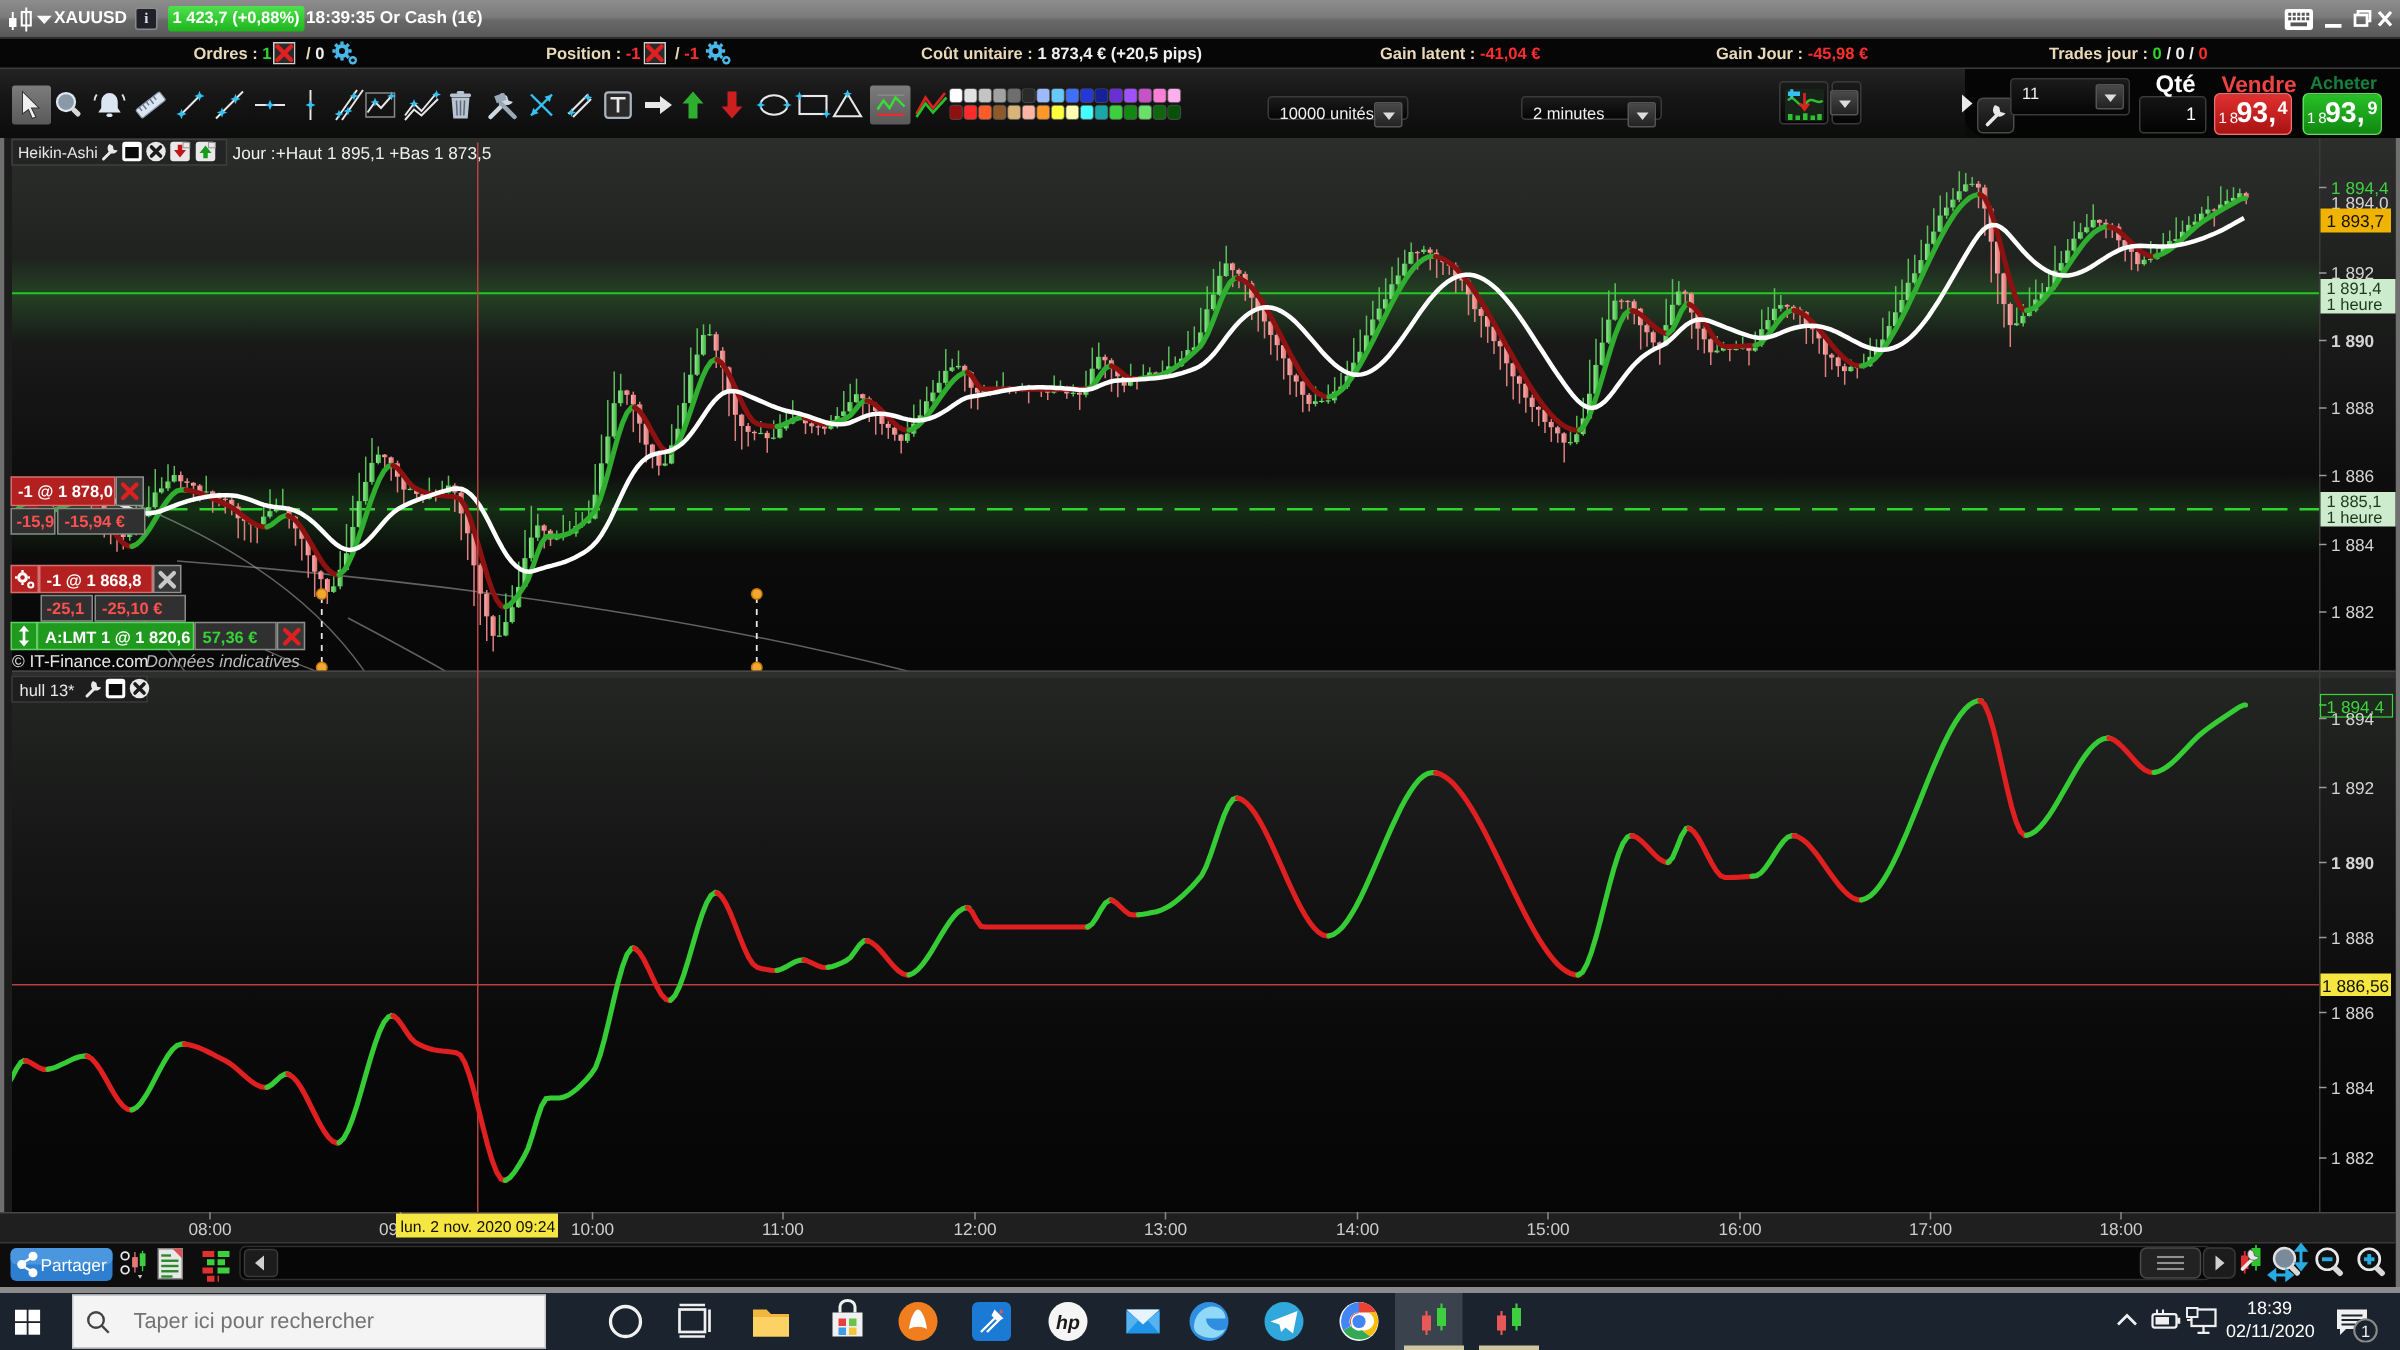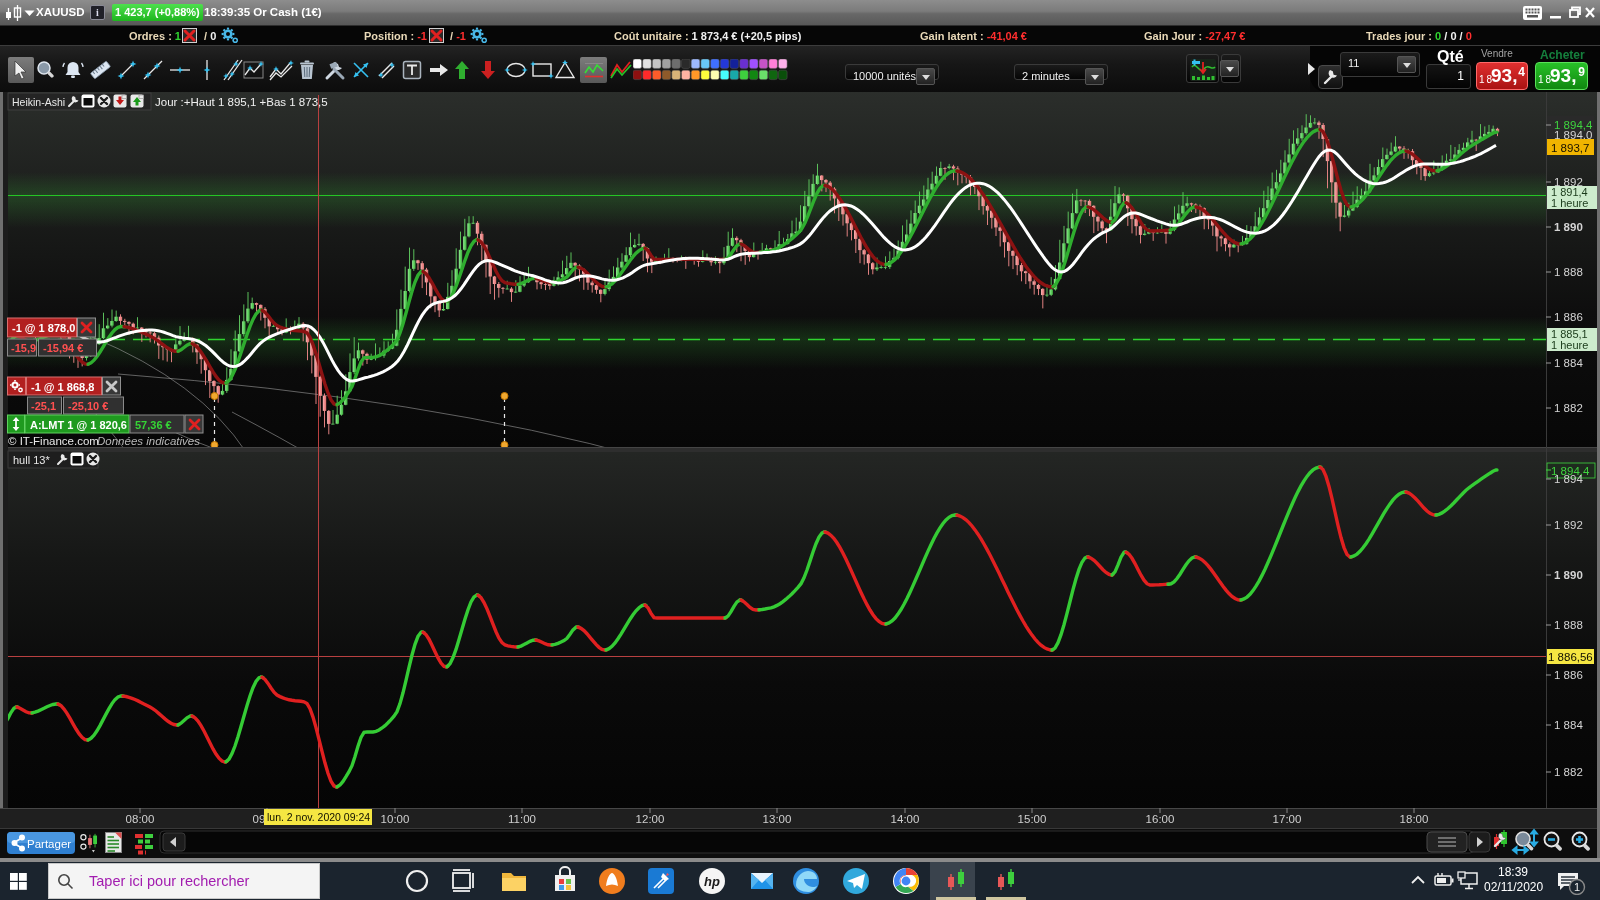--- a/index.html
+++ b/index.html
@@ -40,22 +40,22 @@
   
   #tradepanel { position:absolute; left:1310px; top:46px; width:290px; height:46px; background:#0a0a0a; }
   .tpbtn { position:absolute; top:10px; width:62px; height:31px; border-radius:4px; color:#fff; text-align:center; }
 
   
   #chart { position:absolute; left:0; top:92px; }
 
   
   #graybar { position:absolute; left:0; top:858px; width:1600px; height:4px; background:#8b8b8b; }
   #taskbar { position:absolute; left:0; top:862px; width:1600px; height:38px; background:#1b242e; }
-  #searchbox { position:absolute; left:48px; top:1px; width:272px; height:36px; background:#f4f4f4;
-    border:1px solid #c8c8c8; color:#a21caf; font-size:14.5px; line-height:34px; padding-left:40px; }
+  #searchbox { position:absolute; left:48px; top:1px; width:316px; height:36px; background:#f4f4f4;
+    border:1px solid #c8c8c8; color:#737373; font-size:14.5px; line-height:34px; padding-left:40px; }
   .tbicon { position:absolute; top:3px; width:32px; height:32px; }
 </style>
 </head>
 <body>
 <div id="stage">
 
   <div id="titlebar">
     <svg class="abs" style="left:5px;top:4px" width="18" height="18" viewBox="0 0 18 18">
       <rect x="1" y="8" width="5" height="6" fill="#fff"></rect>
         <line x1="3.5" y1="4" x2="3.5" y2="16" stroke="#fff" stroke-width="1.3"></line>
@@ -97,21 +97,21 @@
     </svg>
   </div>
 
   <div id="row2">
     <span style="left:129px">Ordres : <span class="grn">1</span></span>
     <span style="left:204px">/ <span class="wht">0</span></span>
     <span style="left:364px">Position : <span class="red">-1</span></span>
     <span style="left:450px">/ <span class="red">-1</span></span>
     <span style="left:614px">Coût unitaire : <span class="wht">1 873,4 € (+20,5 pips)</span></span>
     <span style="left:920px">Gain latent : <span class="red">-41,04 €</span></span>
-    <span style="left:1144px">Gain Jour : <span class="red">-27,47 €</span></span>
+    <span style="left:1144px">Gain Jour : <span class="red">-45,98 €</span></span>
     <span style="left:1366px">Trades jour : <span class="grn">0</span> <span class="wht">/ 0 /</span> <span class="red">0</span></span>
     <svg class="abs" style="left:182px;top:2px" width="15" height="15">
         <rect x="0.5" y="0.5" width="14" height="14" fill="#2a2a2a" stroke="#cfcfcf"></rect>
         <path d="M3,3 L12,12 M12,3 L3,12" stroke="#e02020" stroke-width="3" stroke-linecap="round"></path>
       </svg>
       <svg class="abs" style="left:220px;top:1px" width="20" height="18" viewBox="0 0 20 18">
         <g fill="#49b8e8">
           <circle cx="8" cy="7" r="4.6"></circle>
           <circle cx="8" cy="7" r="2" fill="#060606"></circle>
           <g stroke="#49b8e8" stroke-width="2.2">
@@ -380,21 +380,21 @@
         <span class="lbl">10000 unités</span>
         <span class="arr"></span>
       </div>
     <div class="dd" style="left:1014px;width:94px">
         <span class="lbl">2 minutes</span>
         <span class="arr"></span>
       </div>
   </div>
   <div id="tradepanel">
     <div style="position:absolute;left:127px;top:2px;color:#fff;font-size:16px;font-weight:bold;z-index:3">Qté</div>
-    <div style="position:absolute;left:171px;top:2px;color:#a3a3a3;font-size:10px;font-weight:normal;z-index:3">Vendre</div>
+    <div style="position:absolute;left:171px;top:2px;color:#ef4444;font-size:15px;font-weight:bold;z-index:3">Vendre</div>
     <div style="position:absolute;left:230px;top:2px;color:#15803d;font-size:12px;font-weight:bold;z-index:3">Acheter</div>
     <div style="position:absolute;left:0;top:0;width:290px;height:46px;background:#050505;border-radius:0 0 0 16px"></div>
 <svg class="abs" style="left:-4px;top:16px" width="10" height="14">
         <path d="M2,1 L9,7 L2,13 Z" fill="#e8e8e8"></path>
       </svg>
 <div style="position:absolute;left:8px;top:19px;width:25px;height:24px;background:linear-gradient(180deg,#2e2e2e,#101010);border:1px solid #4a4a4a;border-radius:4px"></div>
 <svg class="abs" style="left:12px;top:22px" width="18" height="18" viewBox="0 0 18 18">
         <path d="M3,15 L9,9" stroke="#e8e8e8" stroke-width="2.4" stroke-linecap="round"></path>
         <path d="M8,2 a4.5,4.5 0 1 0 7,5.5 l-3.4,-0.8 l-0.8,-3.4 z" fill="#e8e8e8"></path>
       </svg>

